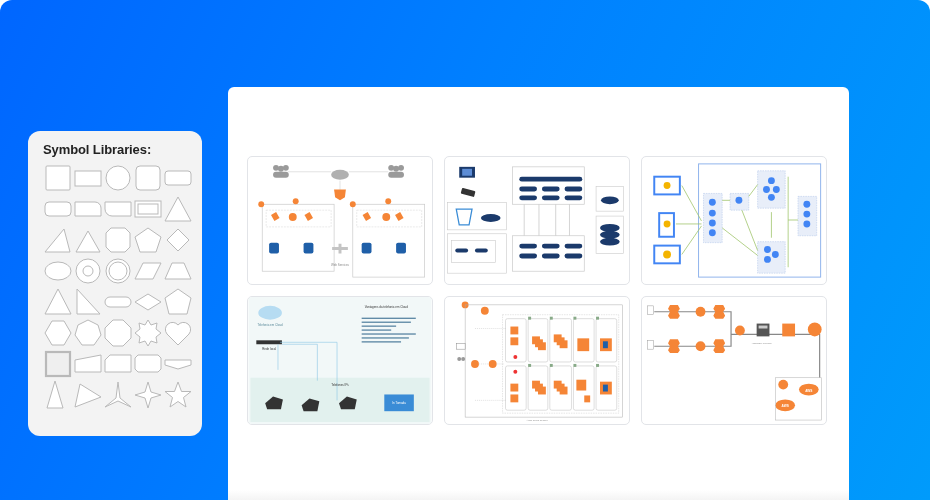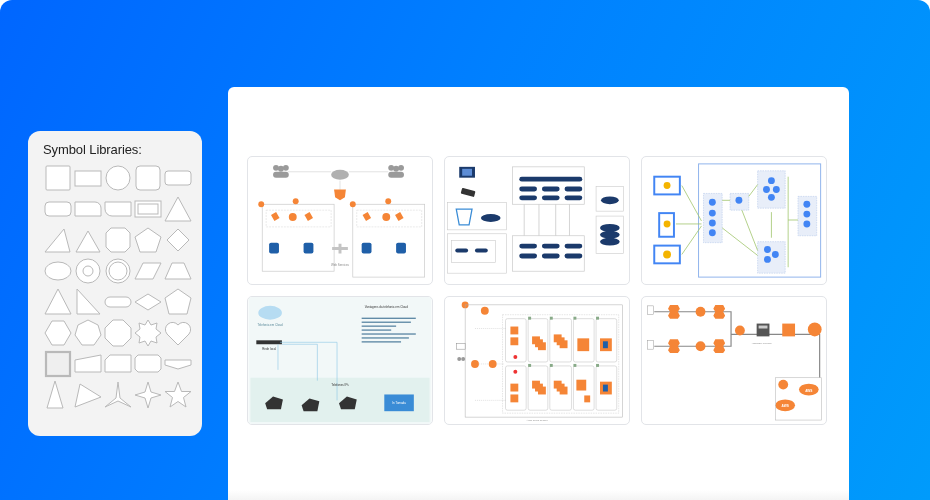--- a/index.html
+++ b/index.html
@@ -23,21 +23,21 @@
       border: 1px solid #e2e4e8; border-radius: 5px; background: #fff;
       overflow: hidden; cursor: pointer;
     }
     .card svg { width: 100%; height: 100%; display: block; }
     .panel {
       position: absolute; left: 28px; top: 131px; width: 174px; height: 305px;
       background: #f3f3f3; border-radius: 12px;
     }
     .panel-title {
       position: absolute; left: 15px; top: 11px;
-      font-size: 13px; color: #222; letter-spacing: -0.1px;
+      font-size: 13px; color: #222; letter-spacing: -0.1px; font-weight: bold;
     }
     .shapes {
       position: absolute; left: 15px; top: 31px; width: 150px;
       display: grid; grid-template-columns: repeat(5, 30px); grid-auto-rows: 31px;
     }
     .shape { width: 30px; height: 31px; display: flex; align-items: center; justify-content: center; cursor: grab; }
     .shape svg { width: 28px; height: 28px; overflow: visible; }
     .shape svg * { fill: #ffffff; stroke: #b9b9b9; stroke-width: 1; }
   </style>
 </head>

